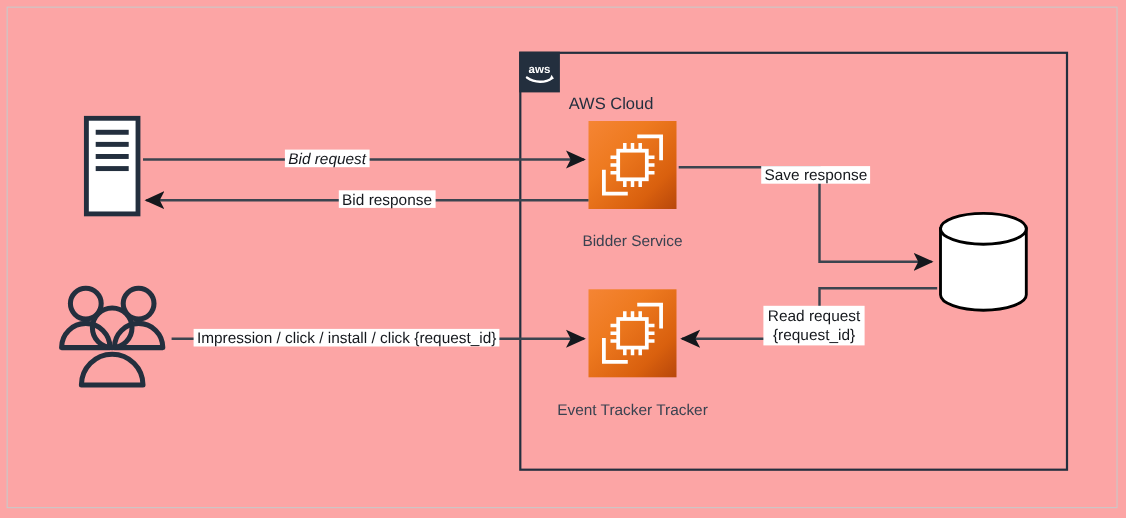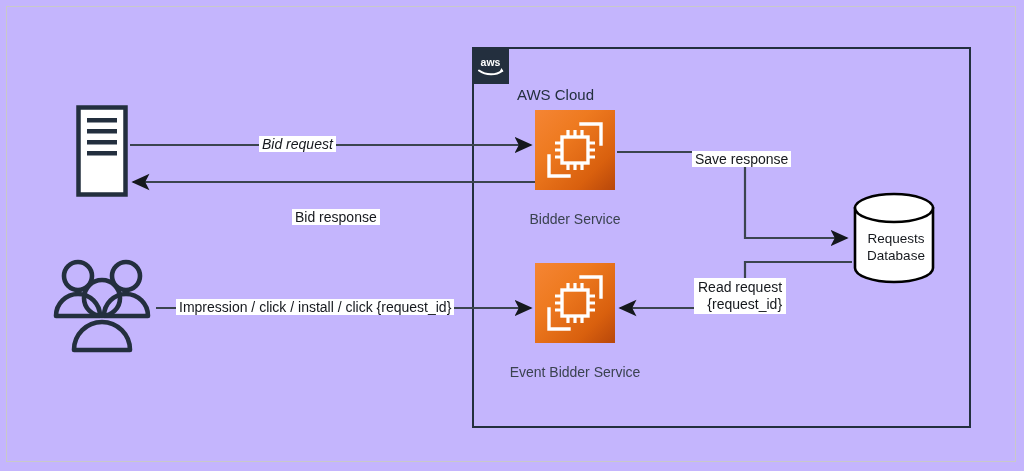--- a/index.html
+++ b/index.html
@@ -4,21 +4,21 @@
 <style>
   html, body {
     margin: 0;
     padding: 0;
     background: #ffffff;
   }
   #canvas {
     position: relative;
     width: 1024px;
     height: 471px;
-    background: #c4b5fd;
+    background: #fca5a5;
     font-family: "Liberation Sans", sans-serif;
     overflow: hidden;
   }
   
   #outer-frame {
     position: absolute;
     left: 6px;
     top: 6px;
     width: 1010px;
     height: 456px;
@@ -131,21 +131,21 @@
   .wire-label {
     position: absolute;
     font-size: 14px;
     color: #15181d;
     background: #ffffff;
     padding: 0 3px;
     white-space: nowrap;
   }
   .wire-label.two-line {
     line-height: 17px;
-    text-align: right;
+    text-align: center;
     padding: 1px 4px;
   }
 </style>
 </head>
 <body>
 
 <div id="canvas">
 
   <div id="outer-frame"></div>
 
@@ -213,31 +213,27 @@
         <rect x="27" y="27" width="26" height="26"></rect>
       </g>
       <g stroke="#ffffff" stroke-width="3.2" stroke-linecap="butt">
         <path d="M33 27 V20 M40 27 V20 M47 27 V20"></path>
         <path d="M33 53 V60 M40 53 V60 M47 53 V60"></path>
         <path d="M27 33 H20 M27 40 H20 M27 47 H20"></path>
         <path d="M53 33 H60 M53 40 H60 M53 47 H60"></path>
       </g>
     </svg>
   </div>
-  <div class="svc-label" style="left:485px; top:364px; width:180px;">Event Bidder Service</div>
+  <div class="svc-label" style="left:485px; top:364px; width:180px;">Event Tracker Tracker</div>
 
   <div id="database-icon">
     <svg width="84" height="92" viewBox="0 0 84 92" aria-hidden="true">
       <path d="M3 16 V76 a39 14 0 0 0 78 0 V16 Z" fill="#ffffff" stroke="#000000" stroke-width="2.6"></path>
       <ellipse cx="42" cy="16" rx="39" ry="14" fill="#ffffff" stroke="#000000" stroke-width="2.6"></ellipse>
     </svg>
-  </div>
-  <div id="database-label">
-    <div>Requests</div>
-    <div>Database</div>
   </div>
 
   <svg id="wires" aria-hidden="true">
     <defs>
       <marker id="arrow" viewBox="0 0 12 12" refX="10" refY="6" markerWidth="9" markerHeight="9" orient="auto-start-reverse">
         <path d="M0 1 L11 6 L0 11 L2.6 6 Z" fill="#15181d"></path>
       </marker>
     </defs>
 
     <g stroke="#3b444f" stroke-width="2.2" fill="none">
@@ -249,21 +245,21 @@
       <path d="M156 308 H531" marker-end="url(#arrow)"></path>
 
       <path d="M617 152 H745 V238 H847" marker-end="url(#arrow)"></path>
 
       <path d="M852 262 H745 V308 H620" marker-end="url(#arrow)"></path>
     </g>
   </svg>
 
   <div class="wire-label" style="left:259px; top:136px;font-style:italic;">Bid request</div>
 
-  <div class="wire-label" style="left:292px; top:173px;margin-top:36px;">Bid response</div>
+  <div class="wire-label" style="left:308px; top:173px;">Bid response</div>
 
   <div class="wire-label" style="left:176px; top:299px;">Impression / click / install / click {request_id}</div>
 
   <div class="wire-label" style="left:692px; top:151px;">Save response</div>
 
   <div class="wire-label two-line" style="left:694px; top:278px;">
     <div>Read request</div>
     <div>{request_id}</div>
   </div>
 

